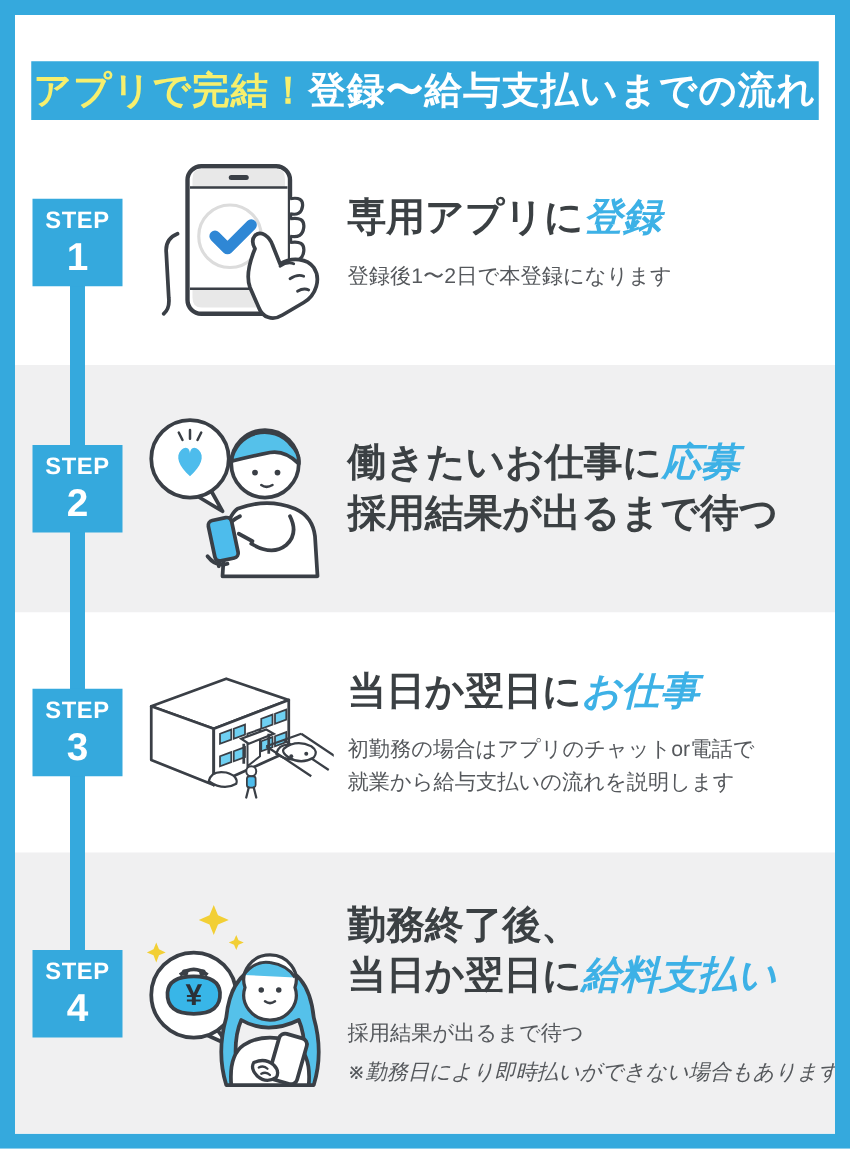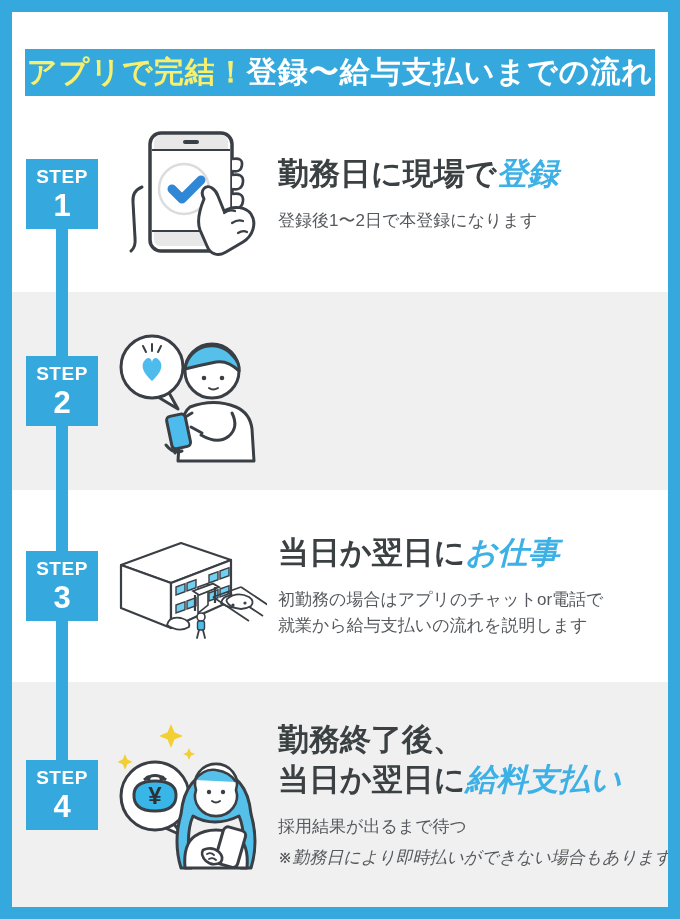--- a/index.html
+++ b/index.html
@@ -76,21 +76,21 @@
             <path d="M40,27 h78 M40,108 h78" stroke="#3a3f46" stroke-width="2"></path>
             <circle cx="72" cy="66" r="25" fill="#fff" stroke="#dcdcdc" stroke-width="2.5"></circle>
             <path d="M60,66 l10,10 l19,-19" fill="none" stroke="#2f87d5" stroke-width="9" stroke-linecap="round" stroke-linejoin="round"></path>
             <path d="M120,36 q11,-2 10,6 q-1,8 -10,6 M120,52 q12,-2 11,7 q-1,9 -11,7 M120,71 q12,-2 11,7 q-1,9 -11,7 M120,90 q11,-2 10,7 q-1,8 -10,6" fill="#fff" stroke="#3a3f46" stroke-width="2.6"></path>
             <path d="M92,76 c-5,-9 2,-15 8,-11 c3,2 5,5 6,8 l6,15 c10,-6 22,-4 27,3 c6,9 2,22 -8,28 l-17,10 c-8,5 -16,2 -19,-6 l-7,-16 c-3,-8 -1,-19 4,-31 z" fill="#fff" stroke="#3a3f46" stroke-width="3" stroke-linejoin="round"></path>
             <path d="M112,90 q6,-4 11,-2 M120,100 q6,-4 11,-2 M126,110 q5,-3 9,-1" fill="none" stroke="#3a3f46" stroke-width="2.2" stroke-linecap="round"></path>
           </svg>
         </div>
         <div class="txt">
           <div class="h-line">
-            <span>勤務日に現場で</span><span class="h-accent">登録</span>
+            <span>専用アプリに</span><span class="h-accent">登録</span>
           </div>
           <p class="desc desc-first">登録後1〜2日で本登録になります</p>
         </div>
       </section>
 
       <section class="step s2">
         <div class="badge">
           <span class="lbl">STEP</span>
           <span class="num">2</span>
         </div>
@@ -105,20 +105,28 @@
             <path d="M73,50 a27,27 0 0 1 48,-13 q7,7 6,15 q-11,-11 -23,-9 q-15,3 -31,7 z" fill="#55c1ea" stroke="#3a3f46" stroke-width="3" stroke-linejoin="round"></path>
             <circle cx="92" cy="59" r="2.3" fill="#3a3f46"></circle>
             <circle cx="110" cy="59" r="2.3" fill="#3a3f46"></circle>
             <path d="M97,69 q4,3 9,0" fill="none" stroke="#3a3f46" stroke-width="2" stroke-linecap="round"></path>
             <path d="M80,94 q-13,6 -15,22 l-2,18" fill="none" stroke="#3a3f46" stroke-width="3" stroke-linecap="round"></path>
             <rect x="57" y="96" width="19" height="33" rx="4" fill="#4dbcec" stroke="#3a3f46" stroke-width="3" transform="rotate(-12 66 112)"></rect>
             <path d="M54,126 q7,9 16,6" fill="none" stroke="#3a3f46" stroke-width="3" stroke-linecap="round"></path>
             <path d="M120,94 q7,14 -3,23 q-11,9 -28,-1" fill="#fff" stroke="#3a3f46" stroke-width="3" stroke-linecap="round"></path>
             <path d="M90,114 l-11,-6" stroke="#3a3f46" stroke-width="3" stroke-linecap="round"></path>
           </svg>
+        </div>
+        <div class="txt">
+          <div class="h-line">
+            <span>働きたいお仕事に</span><span class="h-accent">応募</span>
+          </div>
+          <div class="h-line">
+            <span>採用結果が出るまで待つ</span>
+          </div>
         </div>
       </section>
 
       <section class="step s3">
         <div class="badge">
           <span class="lbl">STEP</span>
           <span class="num">3</span>
         </div>
         <div class="illus">
           <svg width="158" height="114" viewBox="0 0 158 114">

